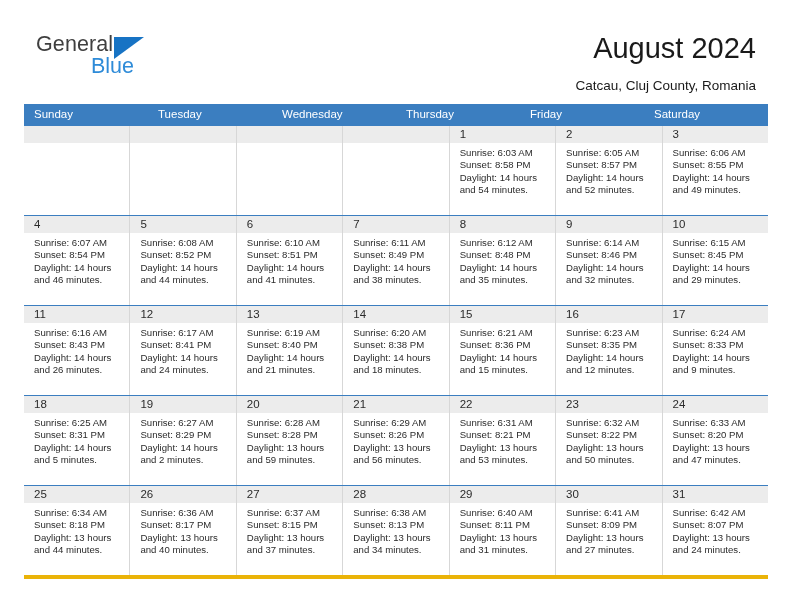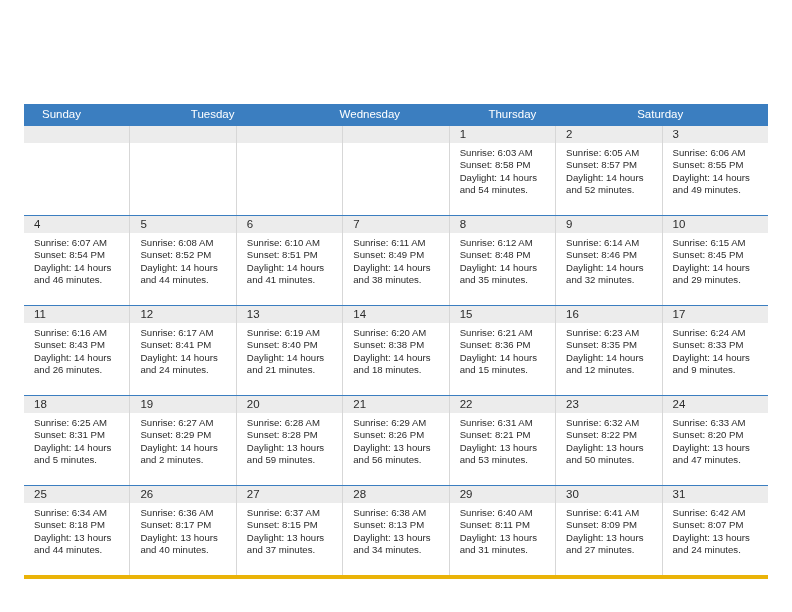--- a/index.html
+++ b/index.html
@@ -96,21 +96,20 @@
   }
   .dow-cell {
     flex: 1 1 0;
     color: #ffffff;
     font-size: 11.5px;
     line-height: 21px;
     padding-left: 10px;
     box-sizing: border-box;
     white-space: nowrap;
     overflow: hidden;
-    margin-left: 8px;
   }
   .week-row {
     display: flex;
     border-top: 1px solid #3b7ec0;
     height: 89px;
   }
   .week-row.last {
     border-bottom: 4px solid #eab308;
   }
   .day-cell {
@@ -144,27 +143,37 @@
   }
   .day-body div {
     white-space: normal;
   }
 </style>
 </head>
 <body>
 
 <div class="page">
 
+  <div class="header">
+    <div class="logo">
+      <span class="logo-general">General</span>
+      <span class="logo-triangle"></span>
+      <span class="logo-blue">Blue</span>
+    </div>
+    <div class="title">August 2024</div>
+    <div class="subtitle">Catcau, Cluj County, Romania</div>
+  </div>
 
   <div class="calendar">
     <div class="dow-row">
       <div class="dow-cell">Sunday</div>
       <div class="dow-cell">Tuesday</div>
       <div class="dow-cell">Wednesday</div>
       <div class="dow-cell">Thursday</div>
+      <div class="dow-cell">Friday</div>
       <div class="dow-cell">Saturday</div>
     </div>
     <div id="weeks-container">
         <div class="week-row">
           <div class="day-cell empty">
             <div class="day-num-band"></div>
             <div class="day-body">
               <div></div>
               <div></div>
               <div></div>

